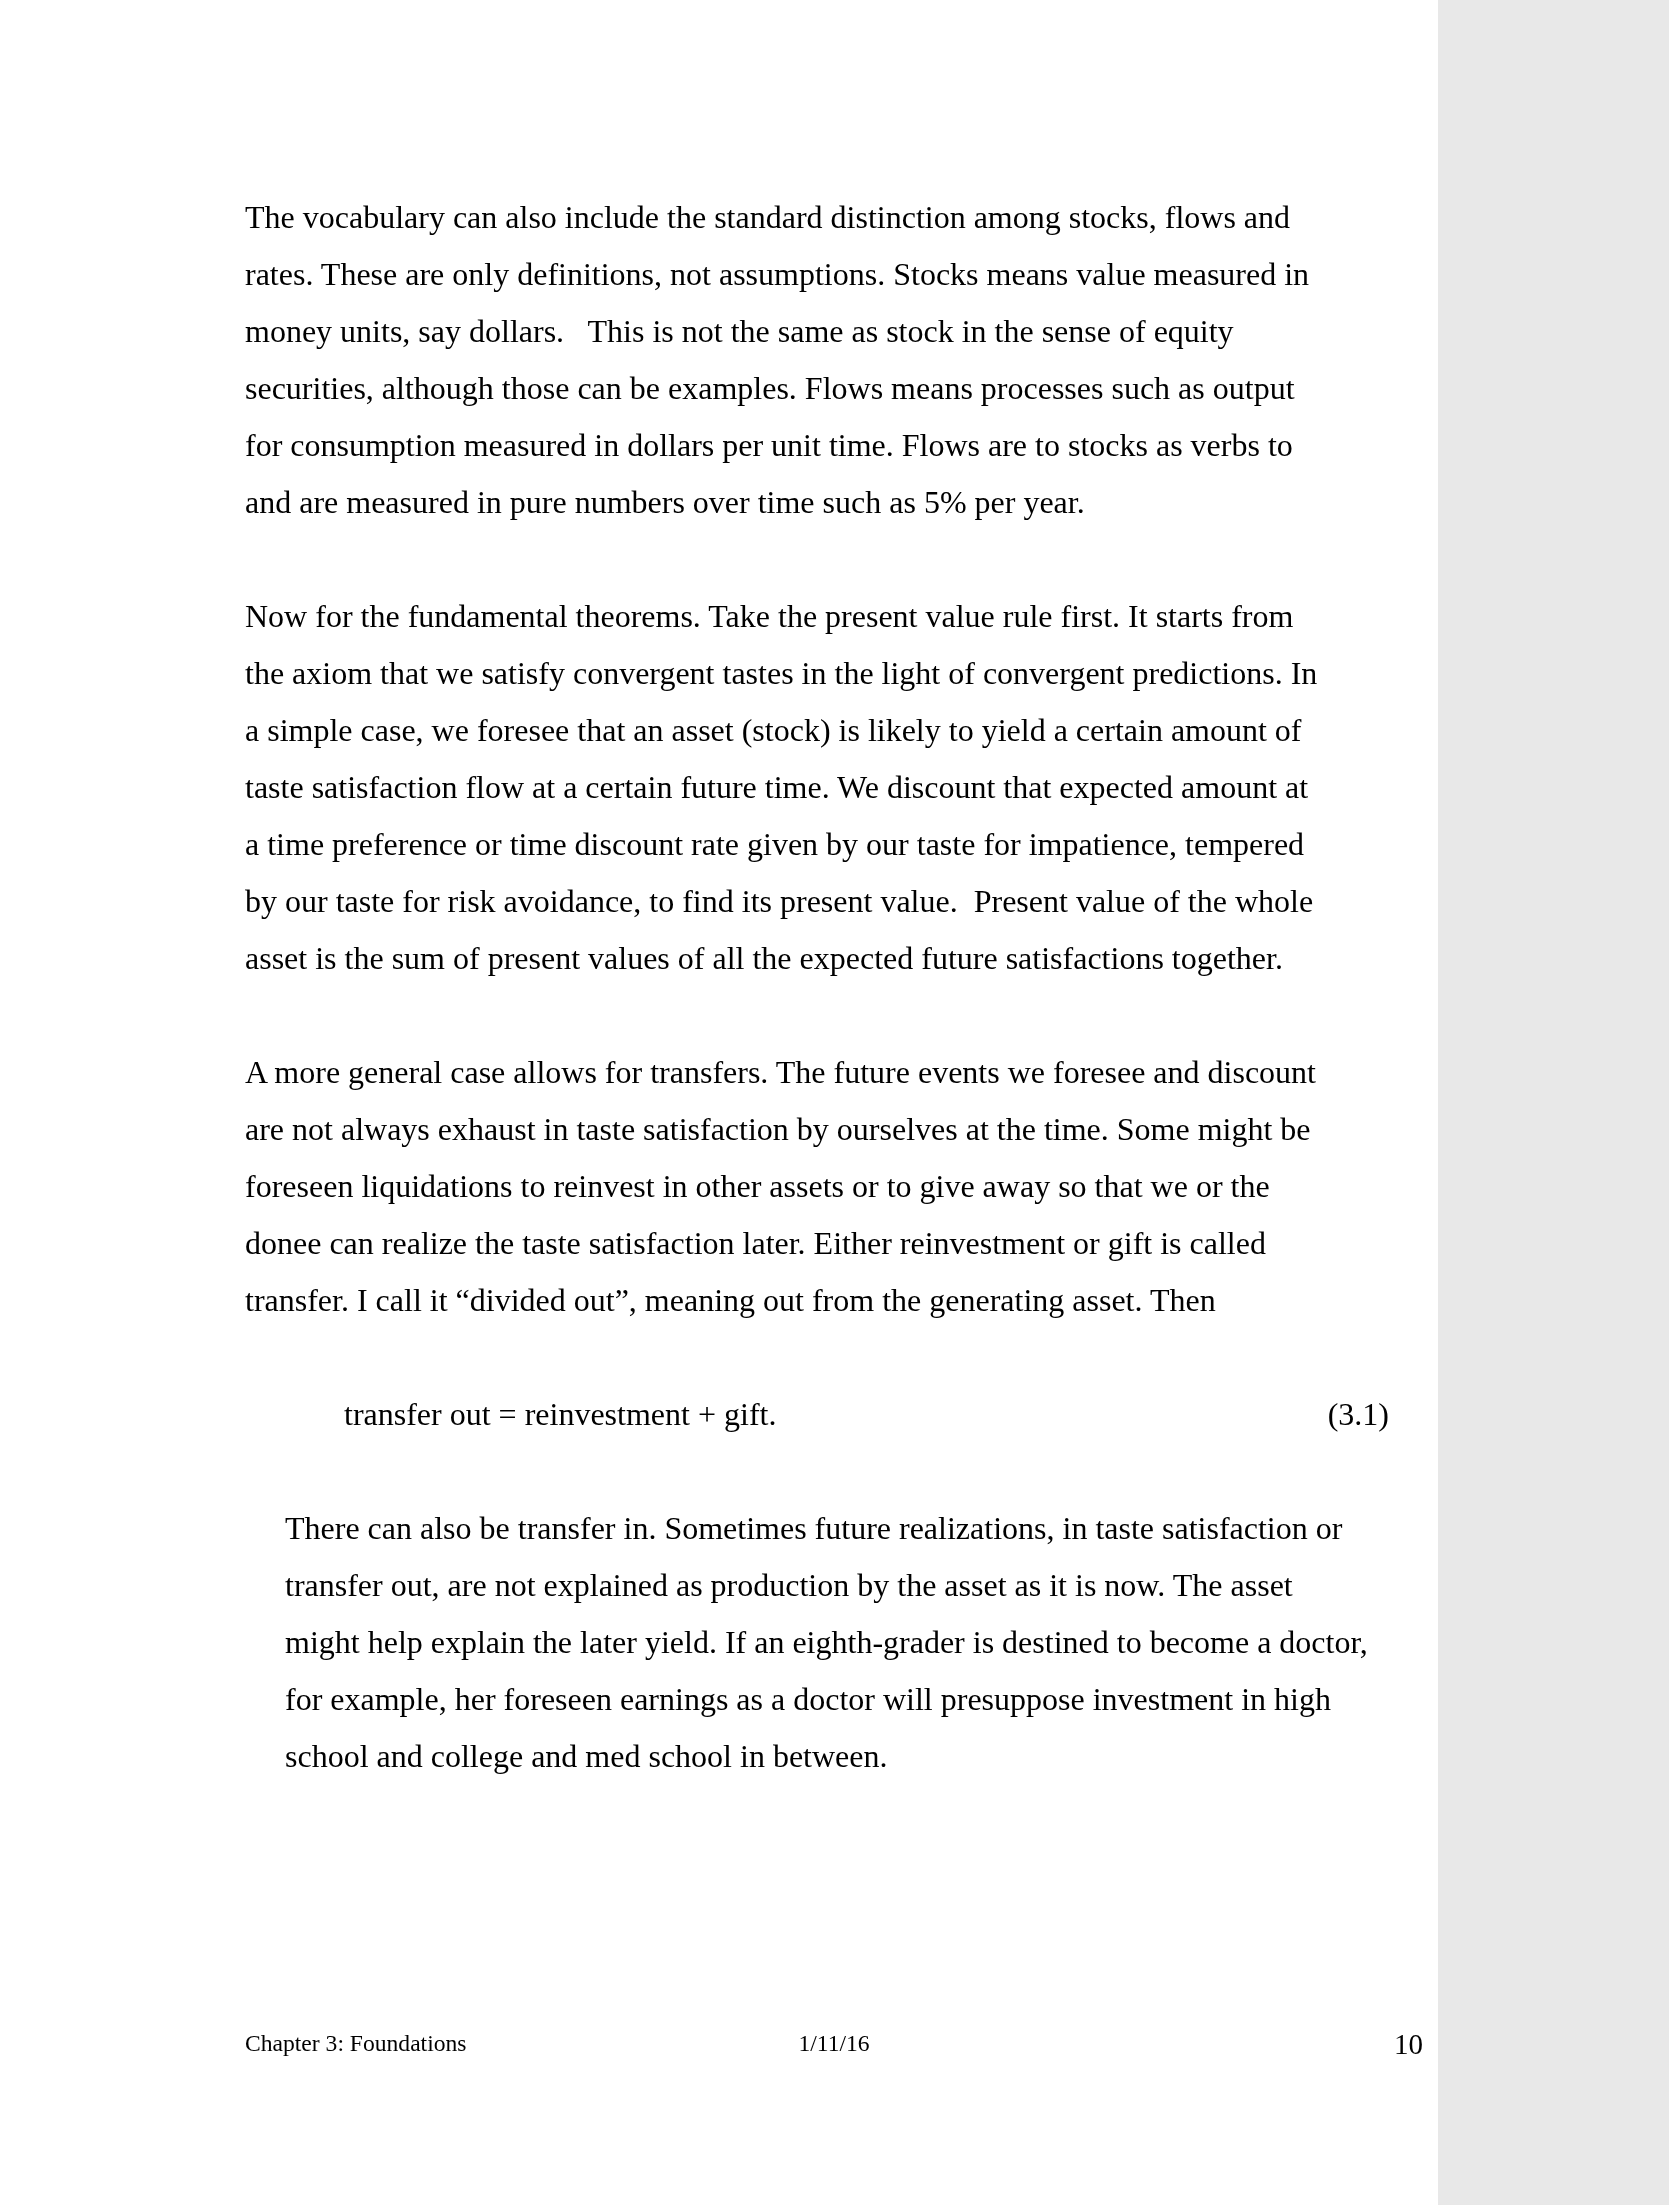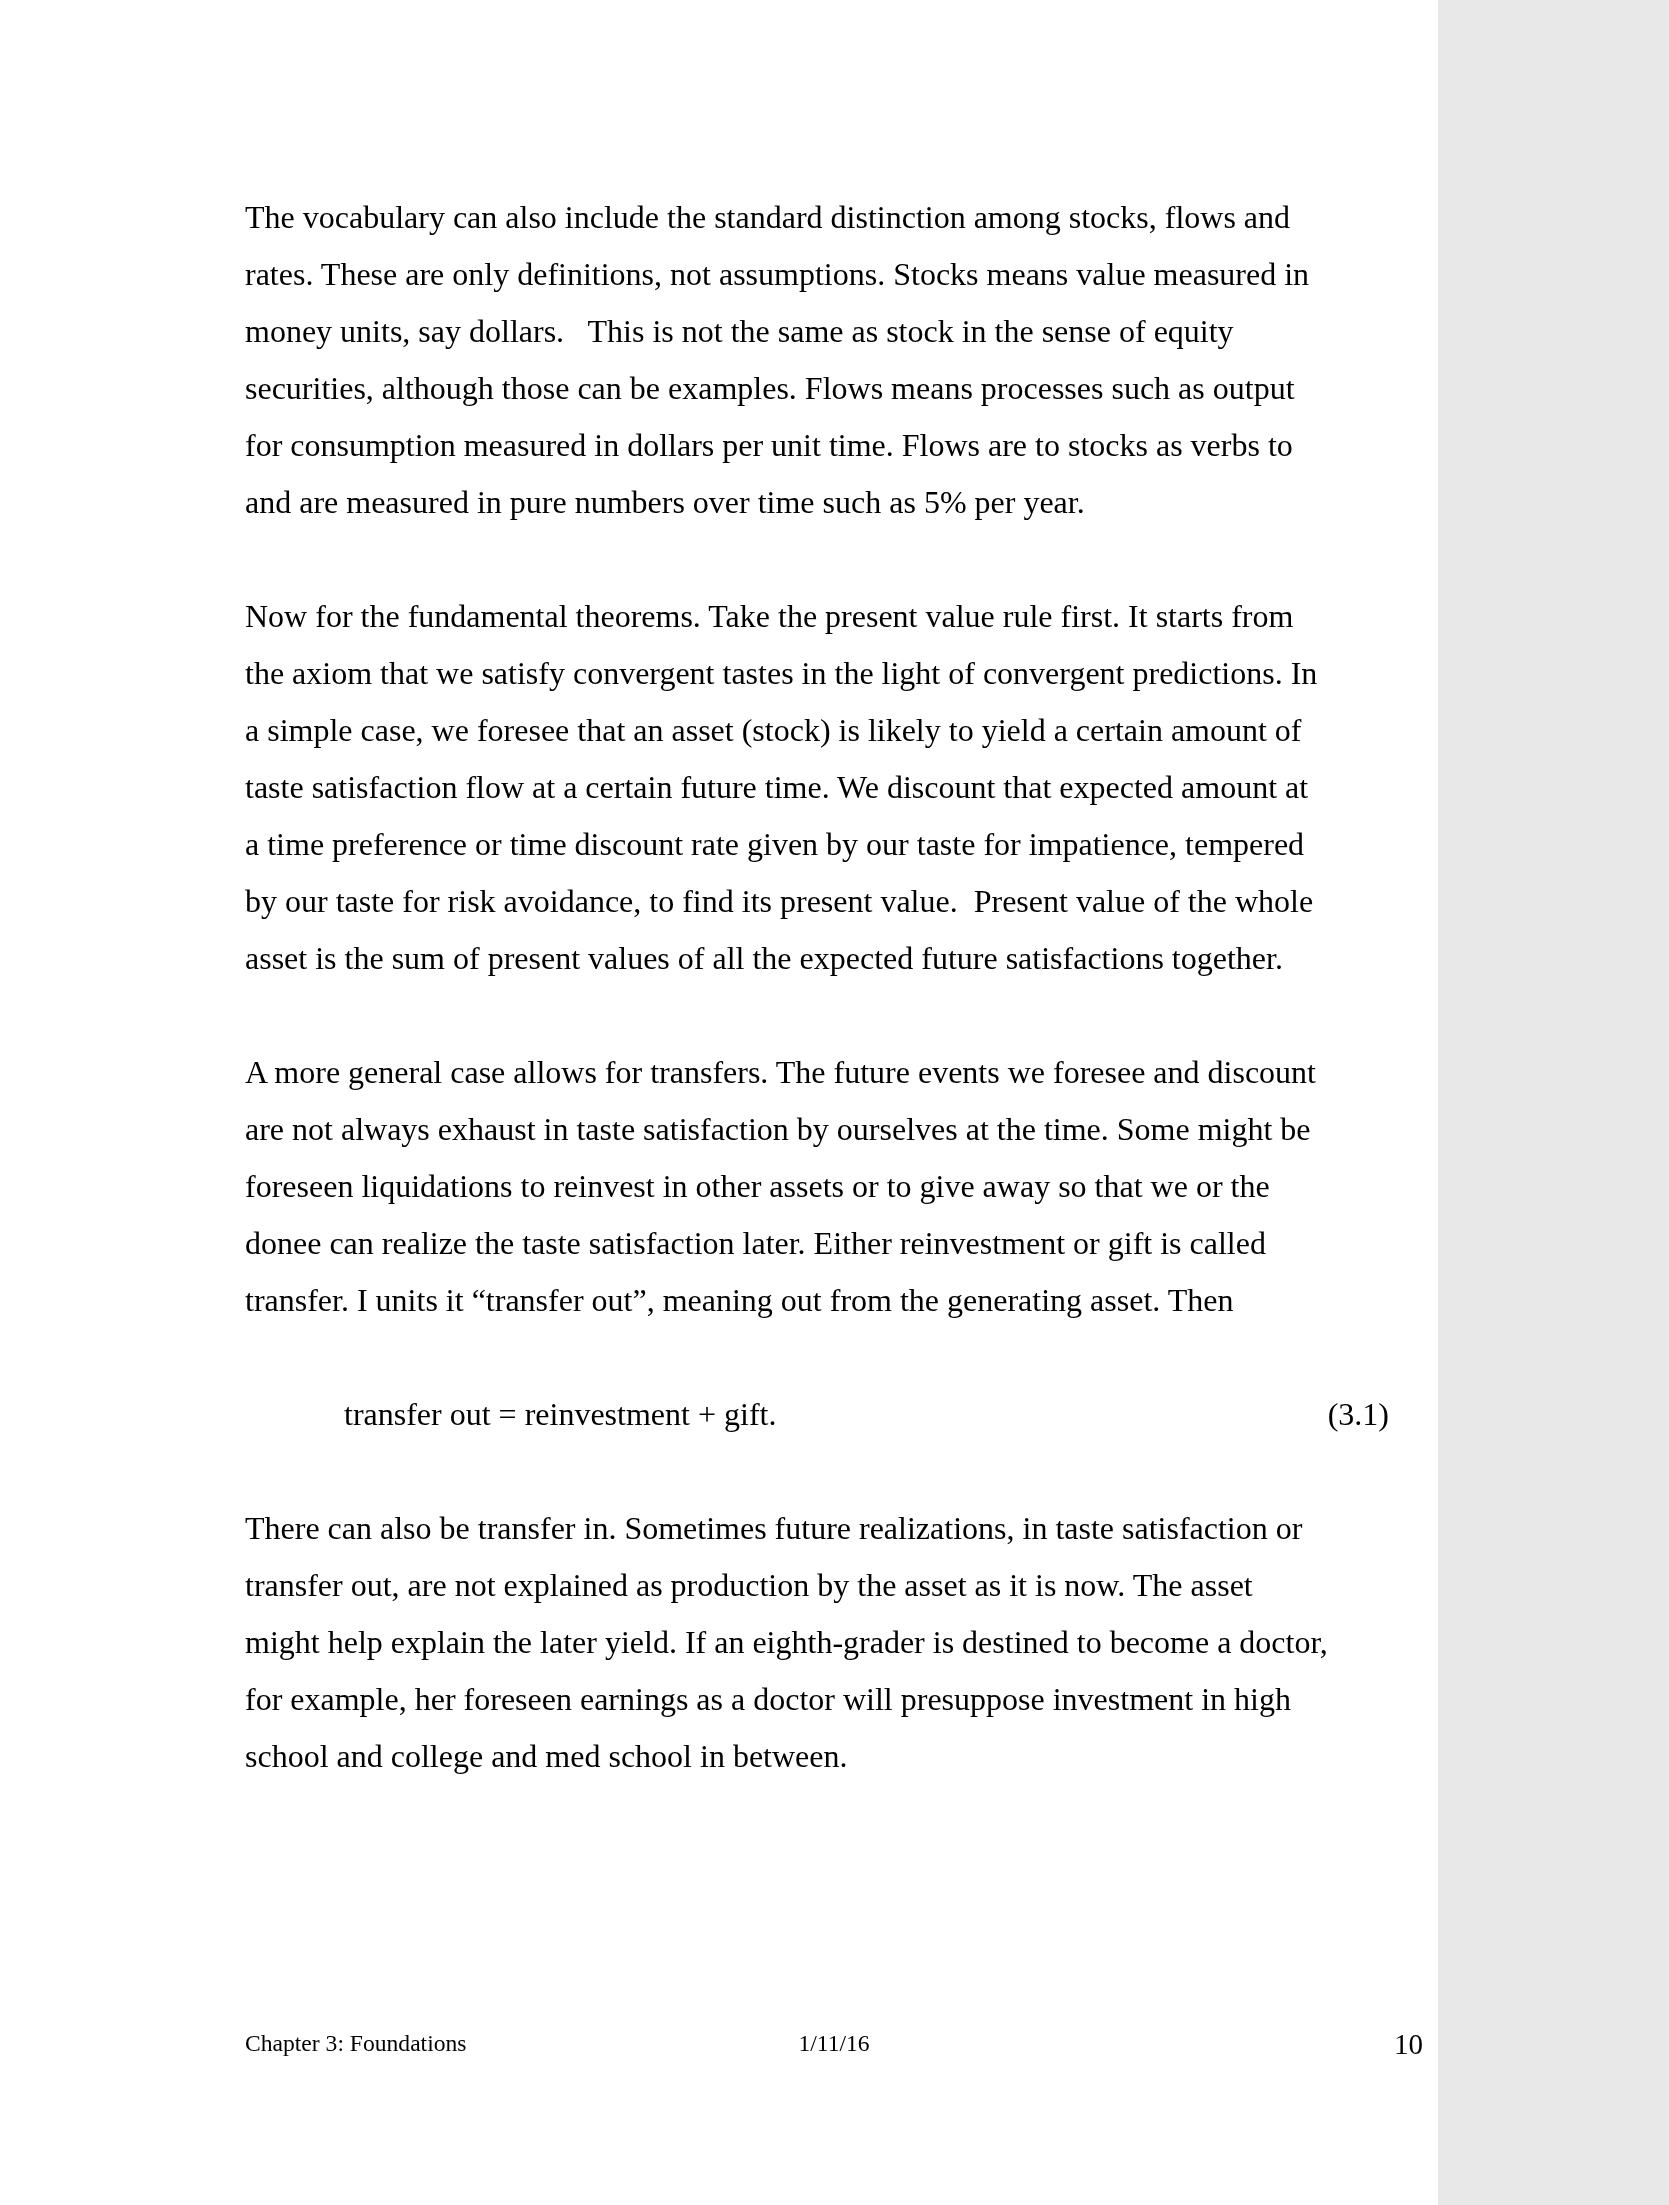--- a/index.html
+++ b/index.html
@@ -22,20 +22,21 @@
     top: 189px;
     width: 1178px;
     font-size: 32px;
     line-height: 57px;
   }
   .paragraph {
     margin: 0 0 57px 0;
   }
   .paragraph:last-child {
     margin-bottom: 0;
+    margin-left: 40px;
   }
   .text-line {
     white-space: pre;
   }
   .equation-row {
     display: flex;
     align-items: flex-start;
     margin: 0 0 57px 0;
   }
   .equation-formula {
@@ -107,21 +108,21 @@
         <div class="text-line">taste satisfaction flow at a certain future time. We discount that expected amount at</div>
         <div class="text-line">a time preference or time discount rate given by our taste for impatience, tempered</div>
         <div class="text-line">by our taste for risk avoidance, to find its present value.  Present value of the whole</div>
         <div class="text-line">asset is the sum of present values of all the expected future satisfactions together.</div>
       </div>
     <div class="paragraph">
         <div class="text-line">A more general case allows for transfers. The future events we foresee and discount</div>
         <div class="text-line">are not always exhaust in taste satisfaction by ourselves at the time. Some might be</div>
         <div class="text-line">foreseen liquidations to reinvest in other assets or to give away so that we or the</div>
         <div class="text-line">donee can realize the taste satisfaction later. Either reinvestment or gift is called</div>
-        <div class="text-line">transfer. I units it “transfer out”, meaning out from the generating asset. Then</div>
+        <div class="text-line">transfer. I call it “divided out”, meaning out from the generating asset. Then</div>
       </div>
     <div class="equation-row">
       <span class="equation-formula">transfer out = reinvestment + gift.</span>
       <span class="equation-number">(3.1)</span>
     </div>
     <div class="paragraph">
         <div class="text-line">There can also be transfer in. Sometimes future realizations, in taste satisfaction or</div>
         <div class="text-line">transfer out, are not explained as production by the asset as it is now. The asset</div>
         <div class="text-line">might help explain the later yield. If an eighth-grader is destined to become a doctor,</div>
         <div class="text-line">for example, her foreseen earnings as a doctor will presuppose investment in high</div>

